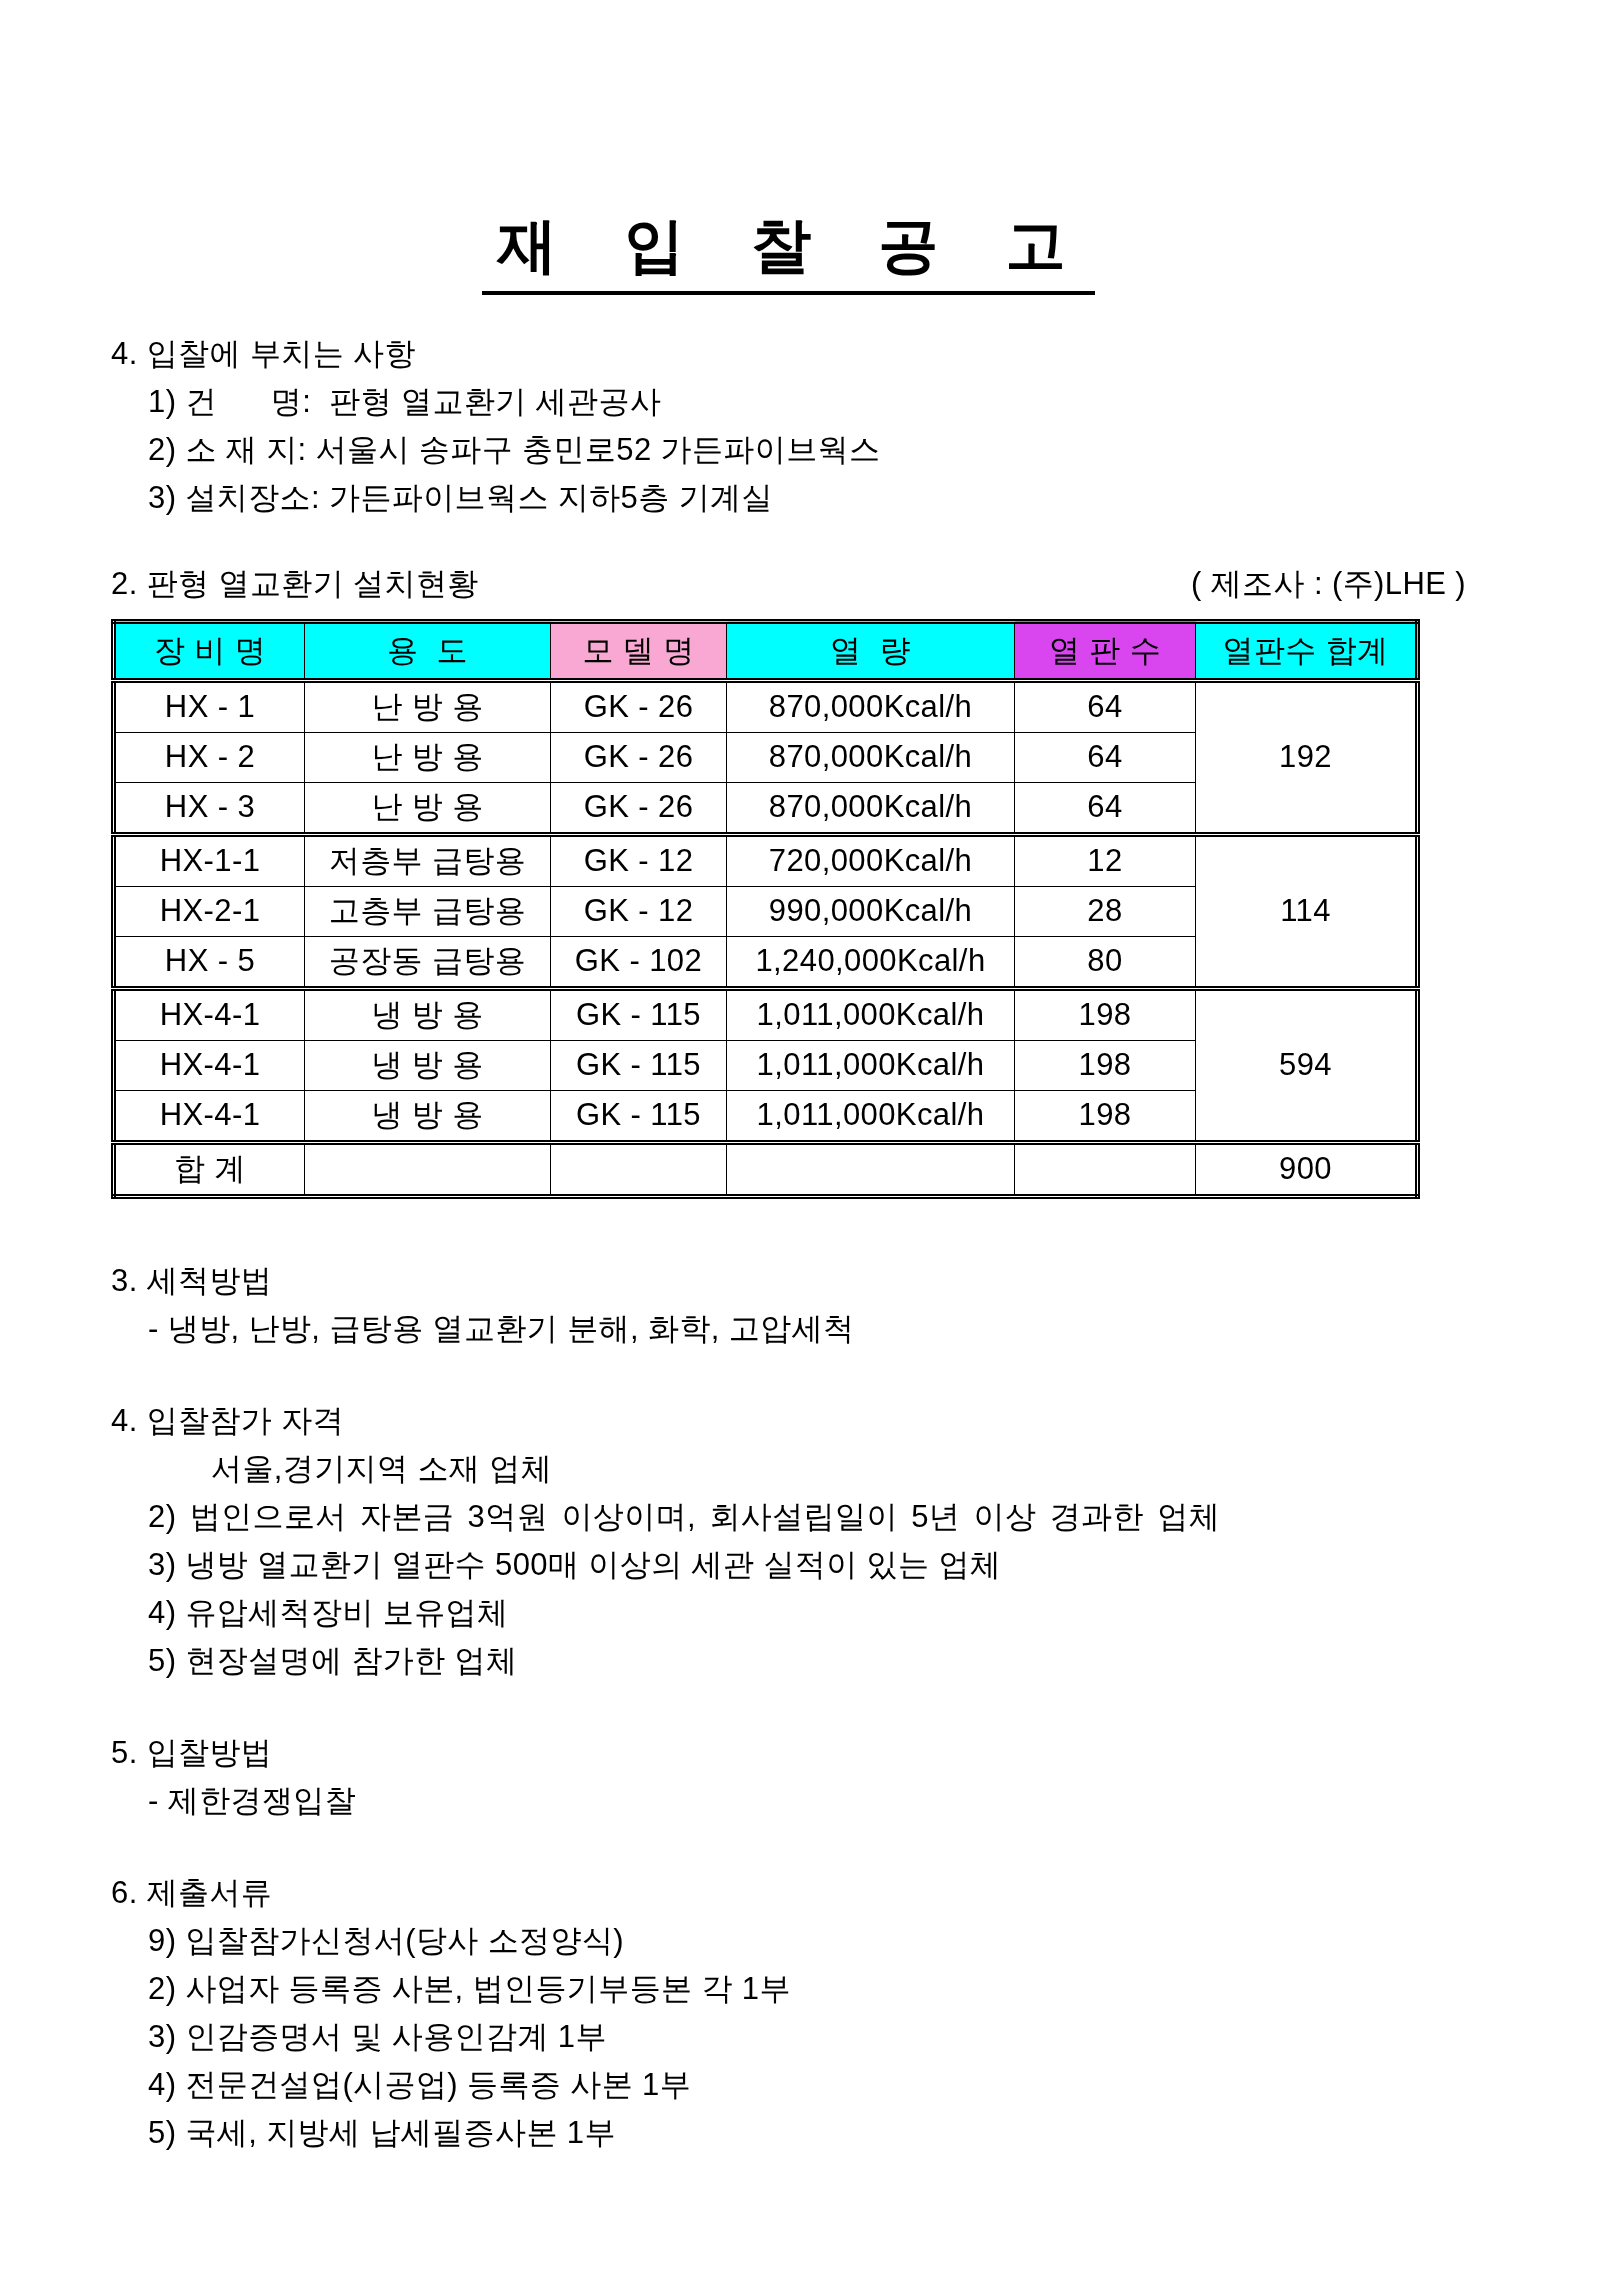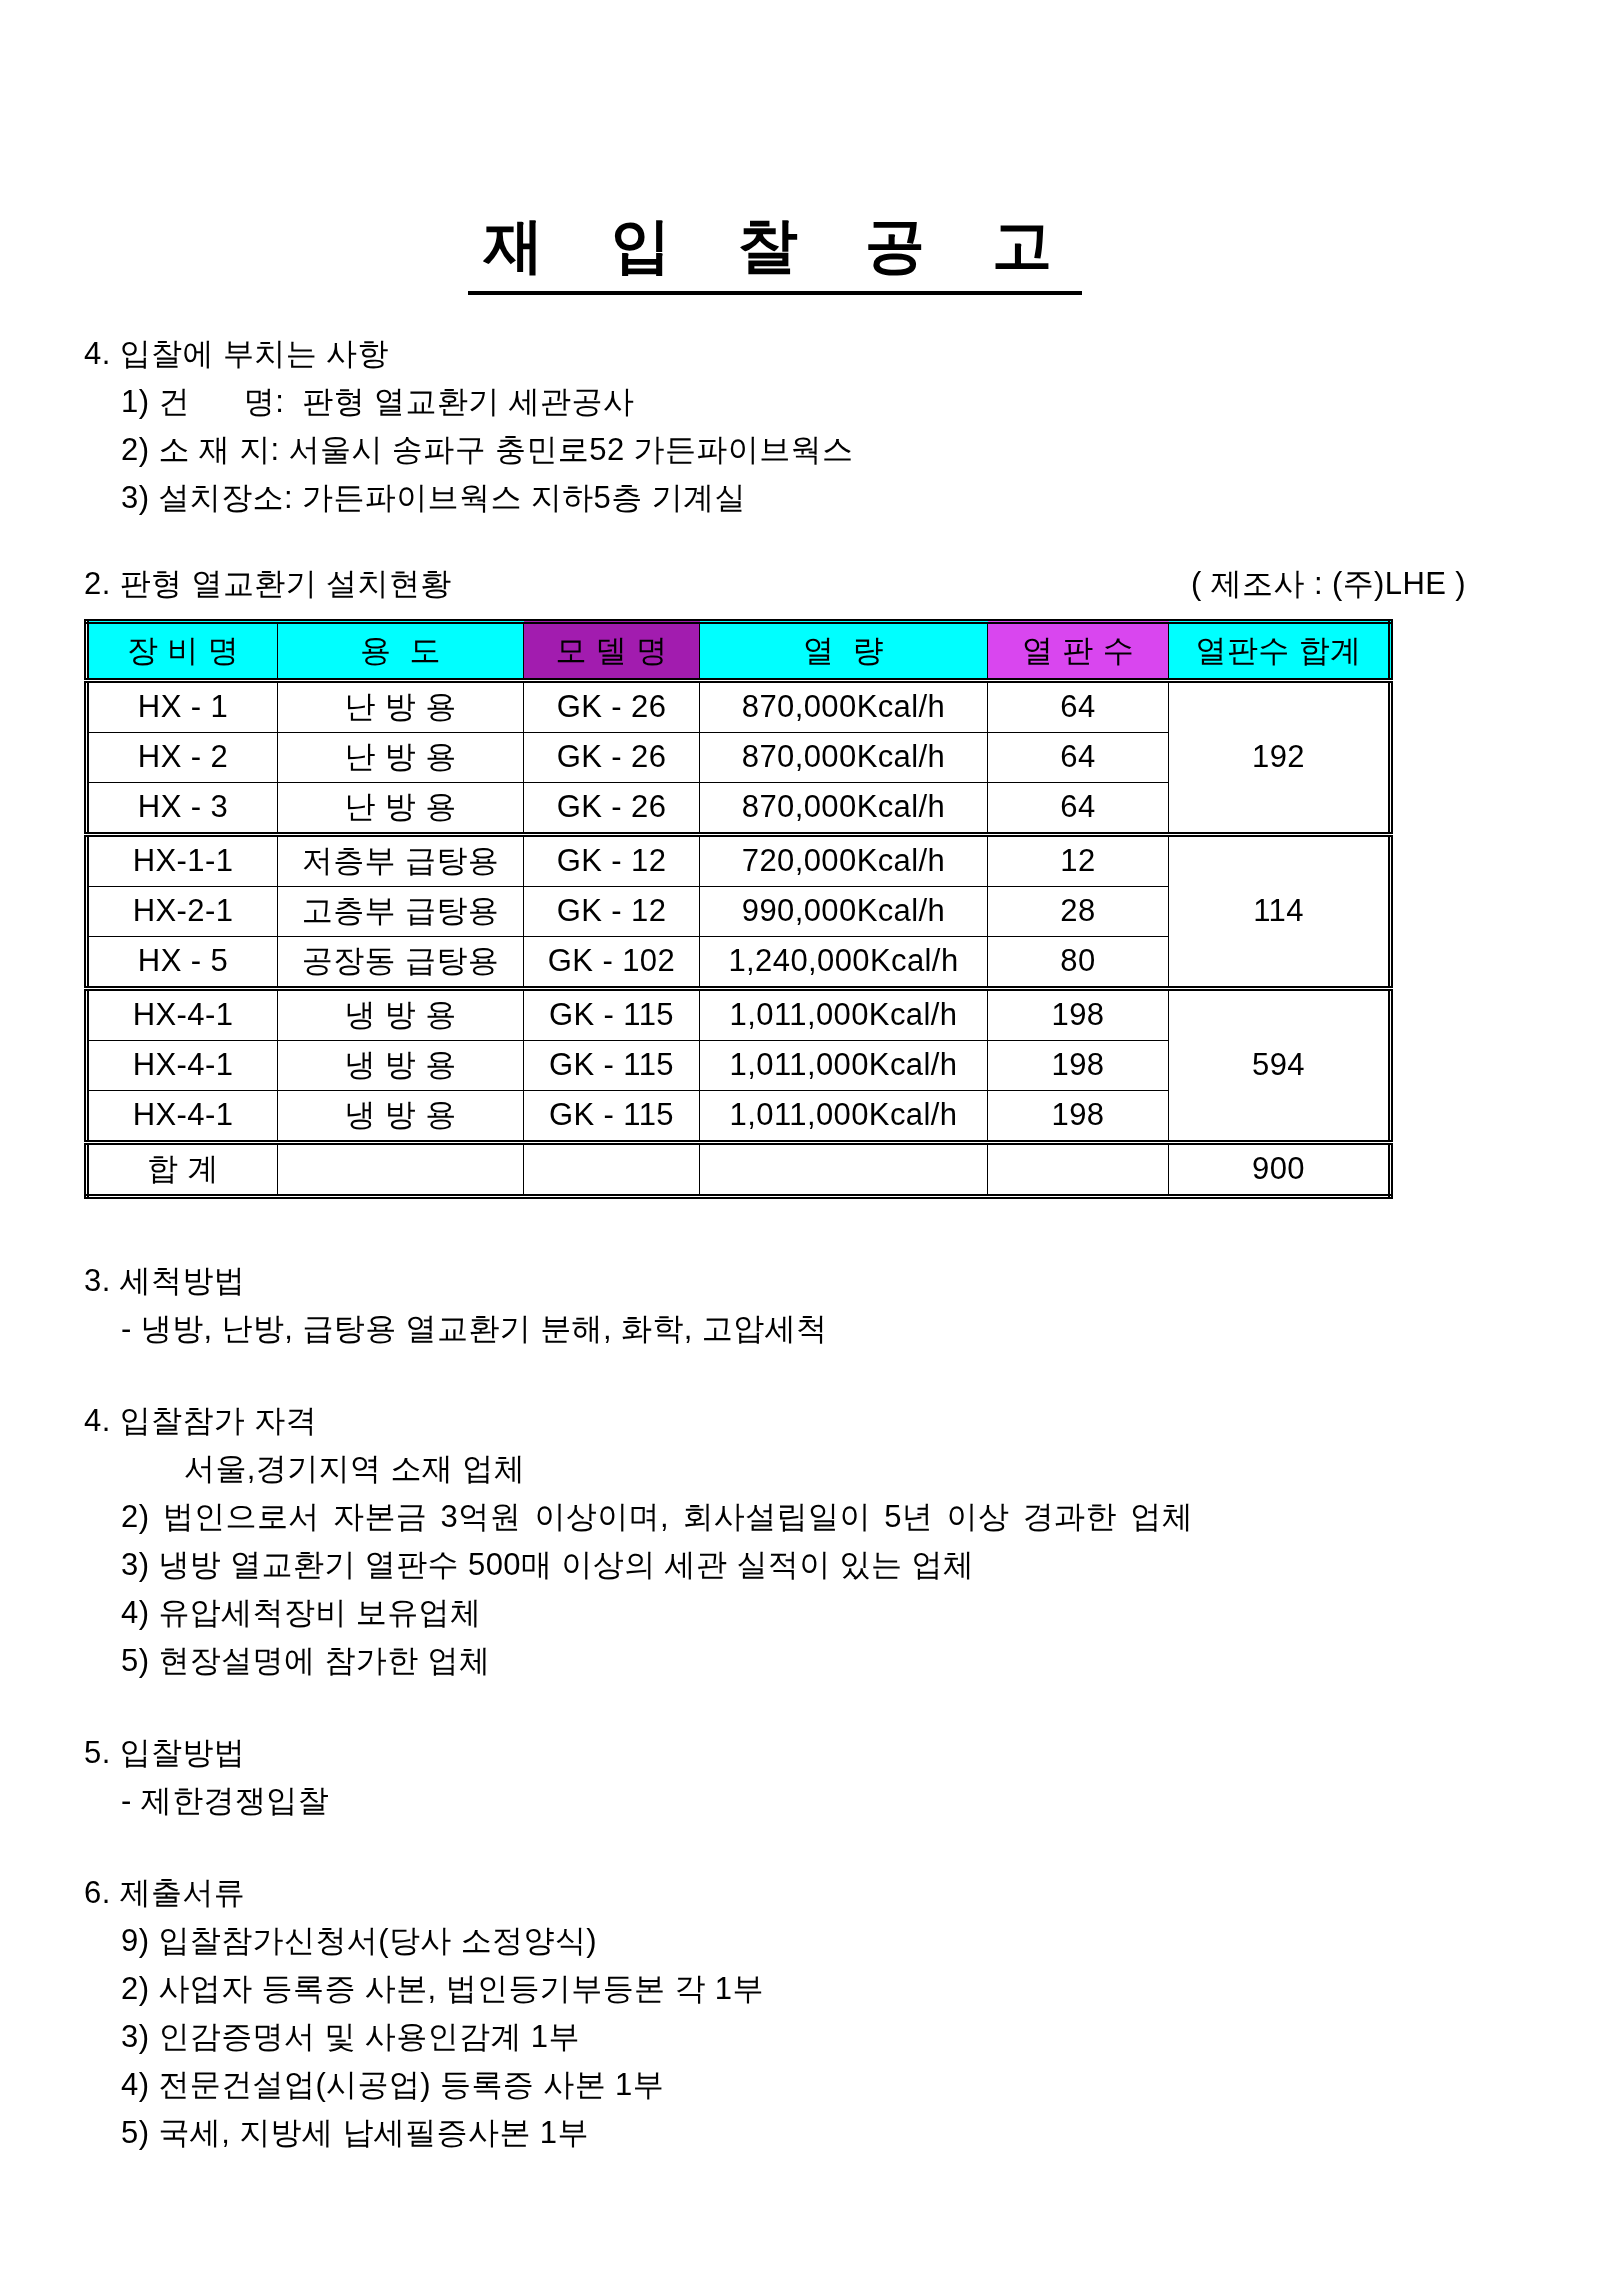--- a/index.html
+++ b/index.html
@@ -3,21 +3,21 @@
 <meta charset="utf-8">
 <style>
   html,body{margin:0;padding:0;background:#ffffff;}
   .page{
     position:relative;
     width:1623px;height:2295px;
     background:#ffffff;color:#000000;
     font-family:"Liberation Sans","DejaVu Sans",sans-serif;
     font-size:31px;letter-spacing:0.4px;
     box-sizing:border-box;
-    padding:213px 157px 0 84px;
+    padding:213px 157px 0 111px;
     overflow:hidden;
   }
   .title-wrap{text-align:center;}
   .doc-title{
     display:inline-block;
     font-size:60px;font-weight:bold;
     letter-spacing:0.42em;line-height:1.1;
     border-bottom:4.6px solid #000;
     padding:0 4.6px 12.3px 15.3px;
     white-space:pre;
@@ -82,21 +82,21 @@
         <col style="width:246px">
         <col style="width:176px">
       <col style="width:288px">
         <col style="width:181px">
         <col style="width:222px">
     </colgroup>
     <thead>
       <tr>
         <th style="background: rgb(0, 255, 255);">장 비 명</th>
         <th style="background: rgb(0, 255, 255);">용  도</th>
-        <th style="background: #a21caf; margin-left: 44px;">모 델 명</th>
+        <th style="background: #f9a8d4; margin-left: 44px;">모 델 명</th>
         <th style="background: rgb(0, 255, 255);">열  량</th>
         <th style="background: #d946ef;">열 판 수</th>
         <th style="background: rgb(0, 255, 255);">열판수 합계</th>
       </tr>
     </thead>
     <tbody>
       <tr>
         <td>HX - 1</td>
         <td>난 방 용</td>
         <td>GK - 26</td>

